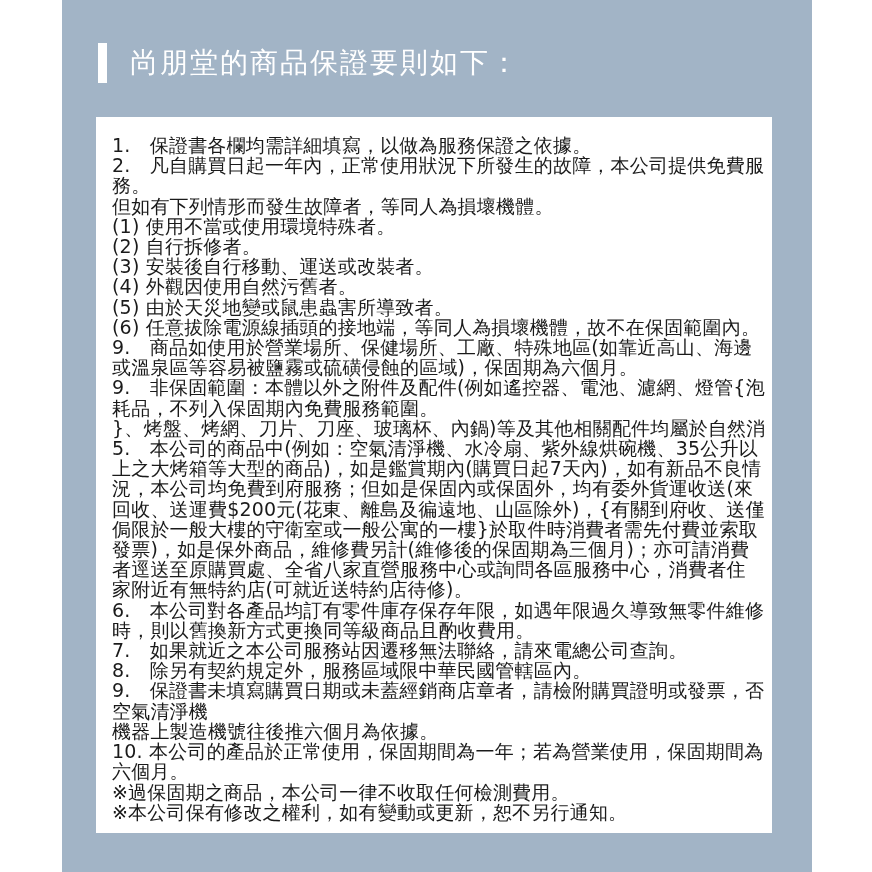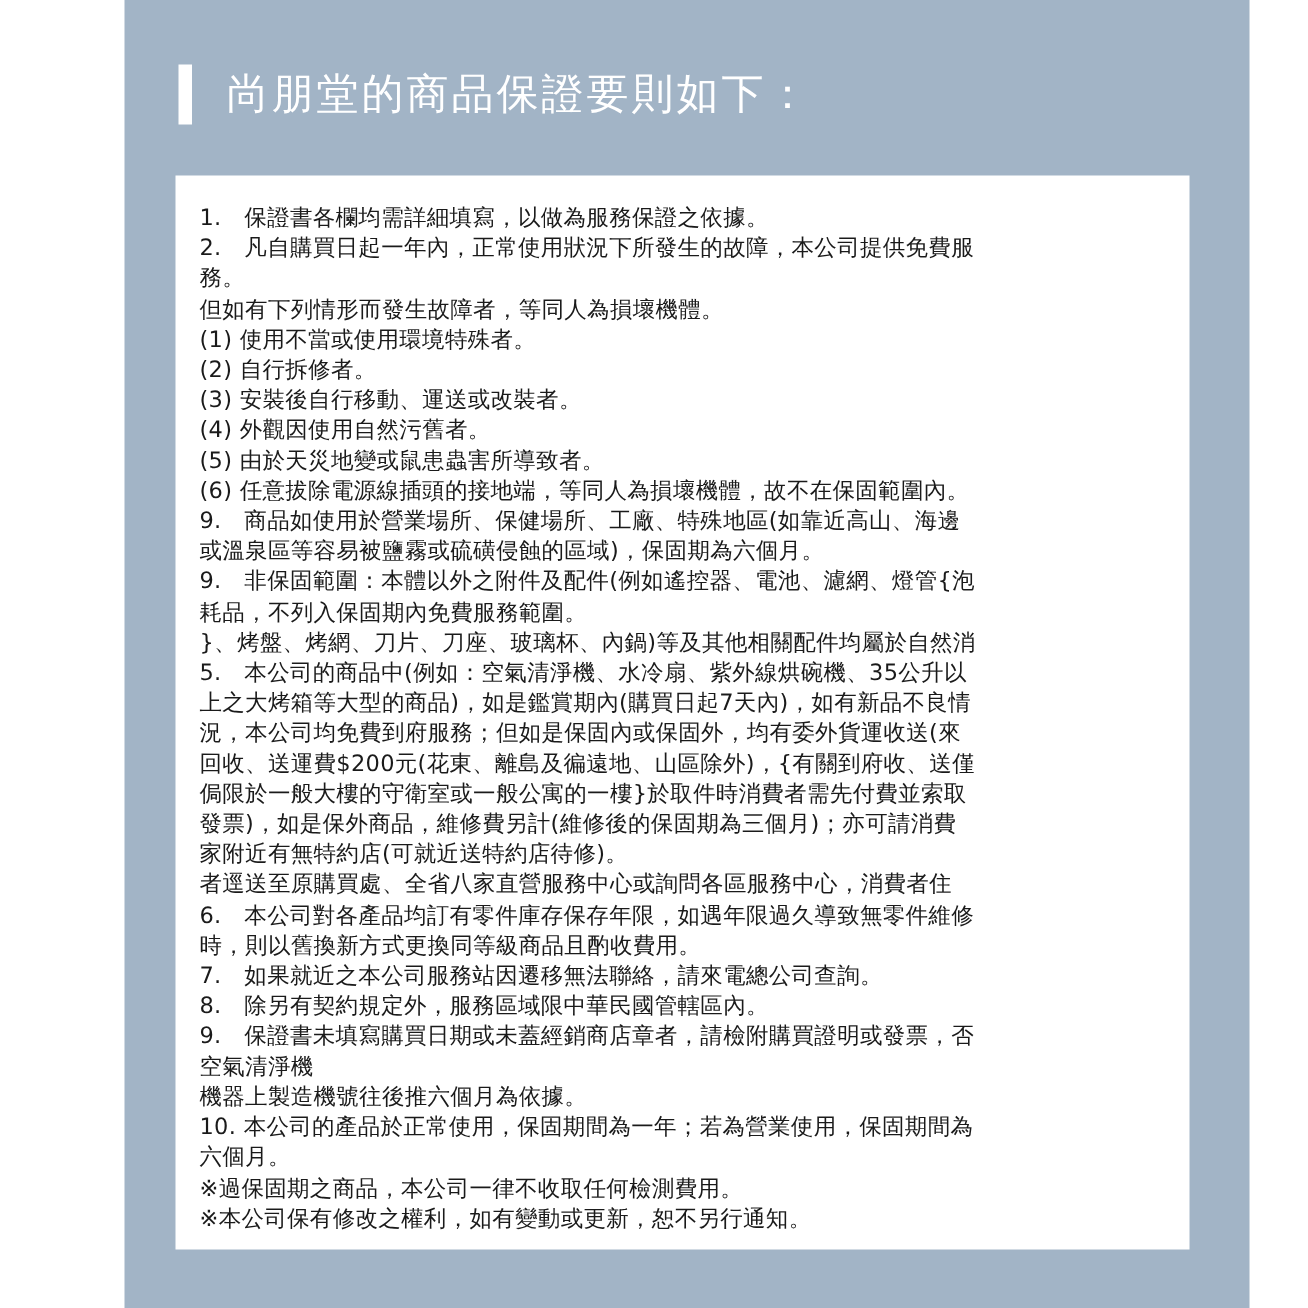--- a/index.html
+++ b/index.html
@@ -12,21 +12,20 @@
     position: relative;
     width: 872px; height: 872px;
     background: var(--page-bg, #ffffff);
     overflow: hidden;
   }
   .panel {
     position: absolute;
     left: 62px; top: 0;
     width: 750px; height: 872px;
     background: var(--panel-bg, #a2b4c6);
-    margin-left: 21px;
   }
   .header {
     position: absolute;
     left: 36px; top: 43px;
     display: flex;
     align-items: center;
   }
   .accent-bar {
     display: inline-block;
     width: 9px; height: 40px;
@@ -45,21 +44,21 @@
   }
   .card {
     position: absolute;
     left: 34px; top: 117px;
     width: 676px; height: 716px;
     background: var(--card-bg, #ffffff);
   }
   .content {
     padding: 18px 8px 0 16px;
     color: var(--body-text, #1a1a1a);
-    font-size: 15px;
+    font-size: 19px;
     line-height: 20.2px;
   }
   .line {
     white-space: pre;
     letter-spacing: 0.2px;
   }
 </style>
 </head>
 <body>
 
@@ -85,22 +84,22 @@
           <div class="line">或溫泉區等容易被鹽霧或硫磺侵蝕的區域)，保固期為六個月。</div>
           <div class="line">9.　非保固範圍：本體以外之附件及配件(例如遙控器、電池、濾網、燈管{泡</div>
           <div class="line">耗品，不列入保固期內免費服務範圍。</div>
           <div class="line">}、烤盤、烤網、刀片、刀座、玻璃杯、內鍋)等及其他相關配件均屬於自然消</div>
           <div class="line">5.　本公司的商品中(例如：空氣清淨機、水冷扇、紫外線烘碗機、35公升以</div>
           <div class="line">上之大烤箱等大型的商品)，如是鑑賞期內(購買日起7天內)，如有新品不良情</div>
           <div class="line">況，本公司均免費到府服務；但如是保固內或保固外，均有委外貨運收送(來</div>
           <div class="line">回收、送運費$200元(花東、離島及徧遠地、山區除外)，{有關到府收、送僅</div>
           <div class="line">侷限於一般大樓的守衛室或一般公寓的一樓}於取件時消費者需先付費並索取</div>
           <div class="line">發票)，如是保外商品，維修費另計(維修後的保固期為三個月)；亦可請消費</div>
+          <div class="line">者逕送至原購買處、全省八家直營服務中心或詢問各區服務中心，消費者住</div>
           <div class="line">家附近有無特約店(可就近送特約店待修)。</div>
-          <div class="line">者逕送至原購買處、全省八家直營服務中心或詢問各區服務中心，消費者住</div>
           <div class="line">6.　本公司對各產品均訂有零件庫存保存年限，如遇年限過久導致無零件維修</div>
           <div class="line">時，則以舊換新方式更換同等級商品且酌收費用。</div>
           <div class="line">7.　如果就近之本公司服務站因遷移無法聯絡，請來電總公司查詢。</div>
           <div class="line">8.　除另有契約規定外，服務區域限中華民國管轄區內。</div>
           <div class="line">9.　保證書未填寫購買日期或未蓋經銷商店章者，請檢附購買證明或發票，否</div>
           <div class="line">空氣清淨機</div>
           <div class="line">機器上製造機號往後推六個月為依據。</div>
           <div class="line">10. 本公司的產品於正常使用，保固期間為一年；若為營業使用，保固期間為</div>
           <div class="line">六個月。</div>
           <div class="line">※過保固期之商品，本公司一律不收取任何檢測費用。</div>

